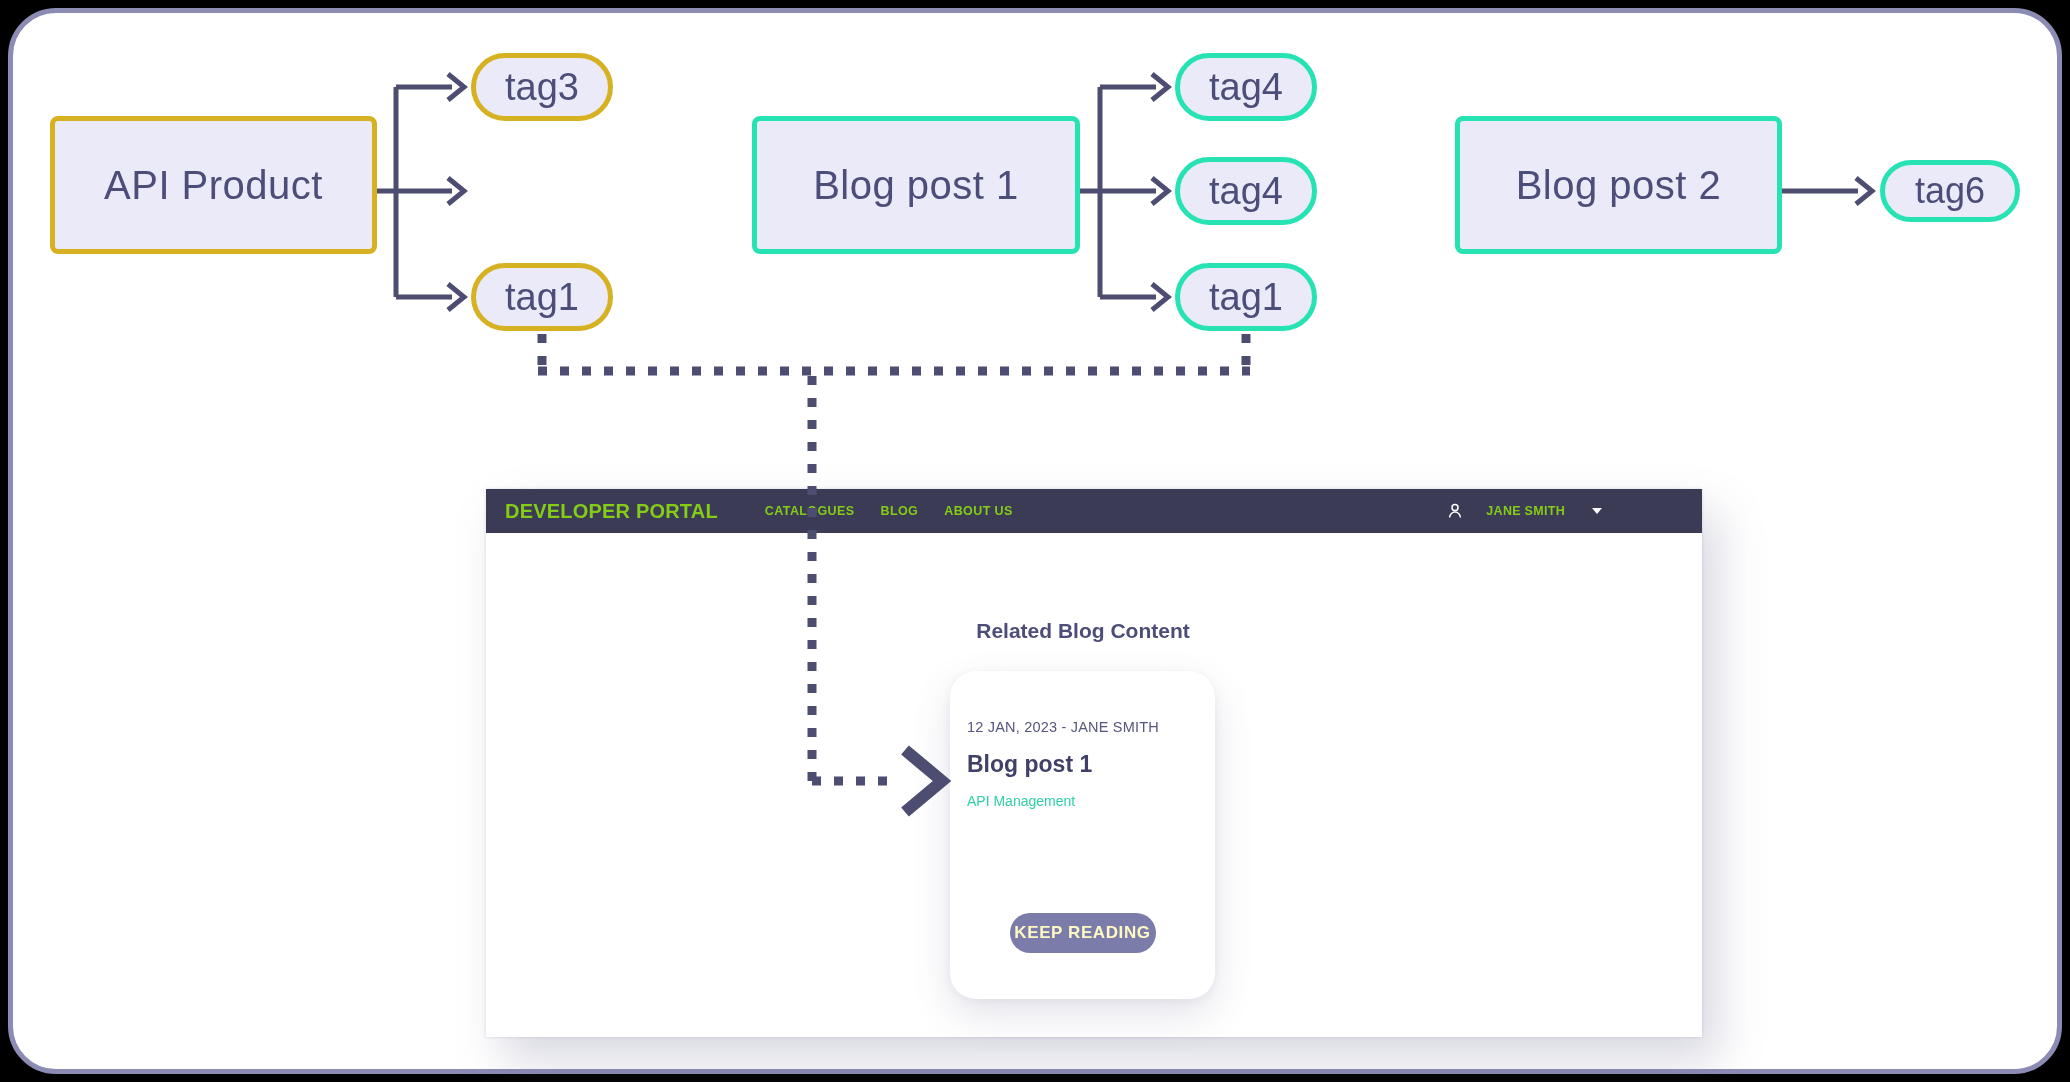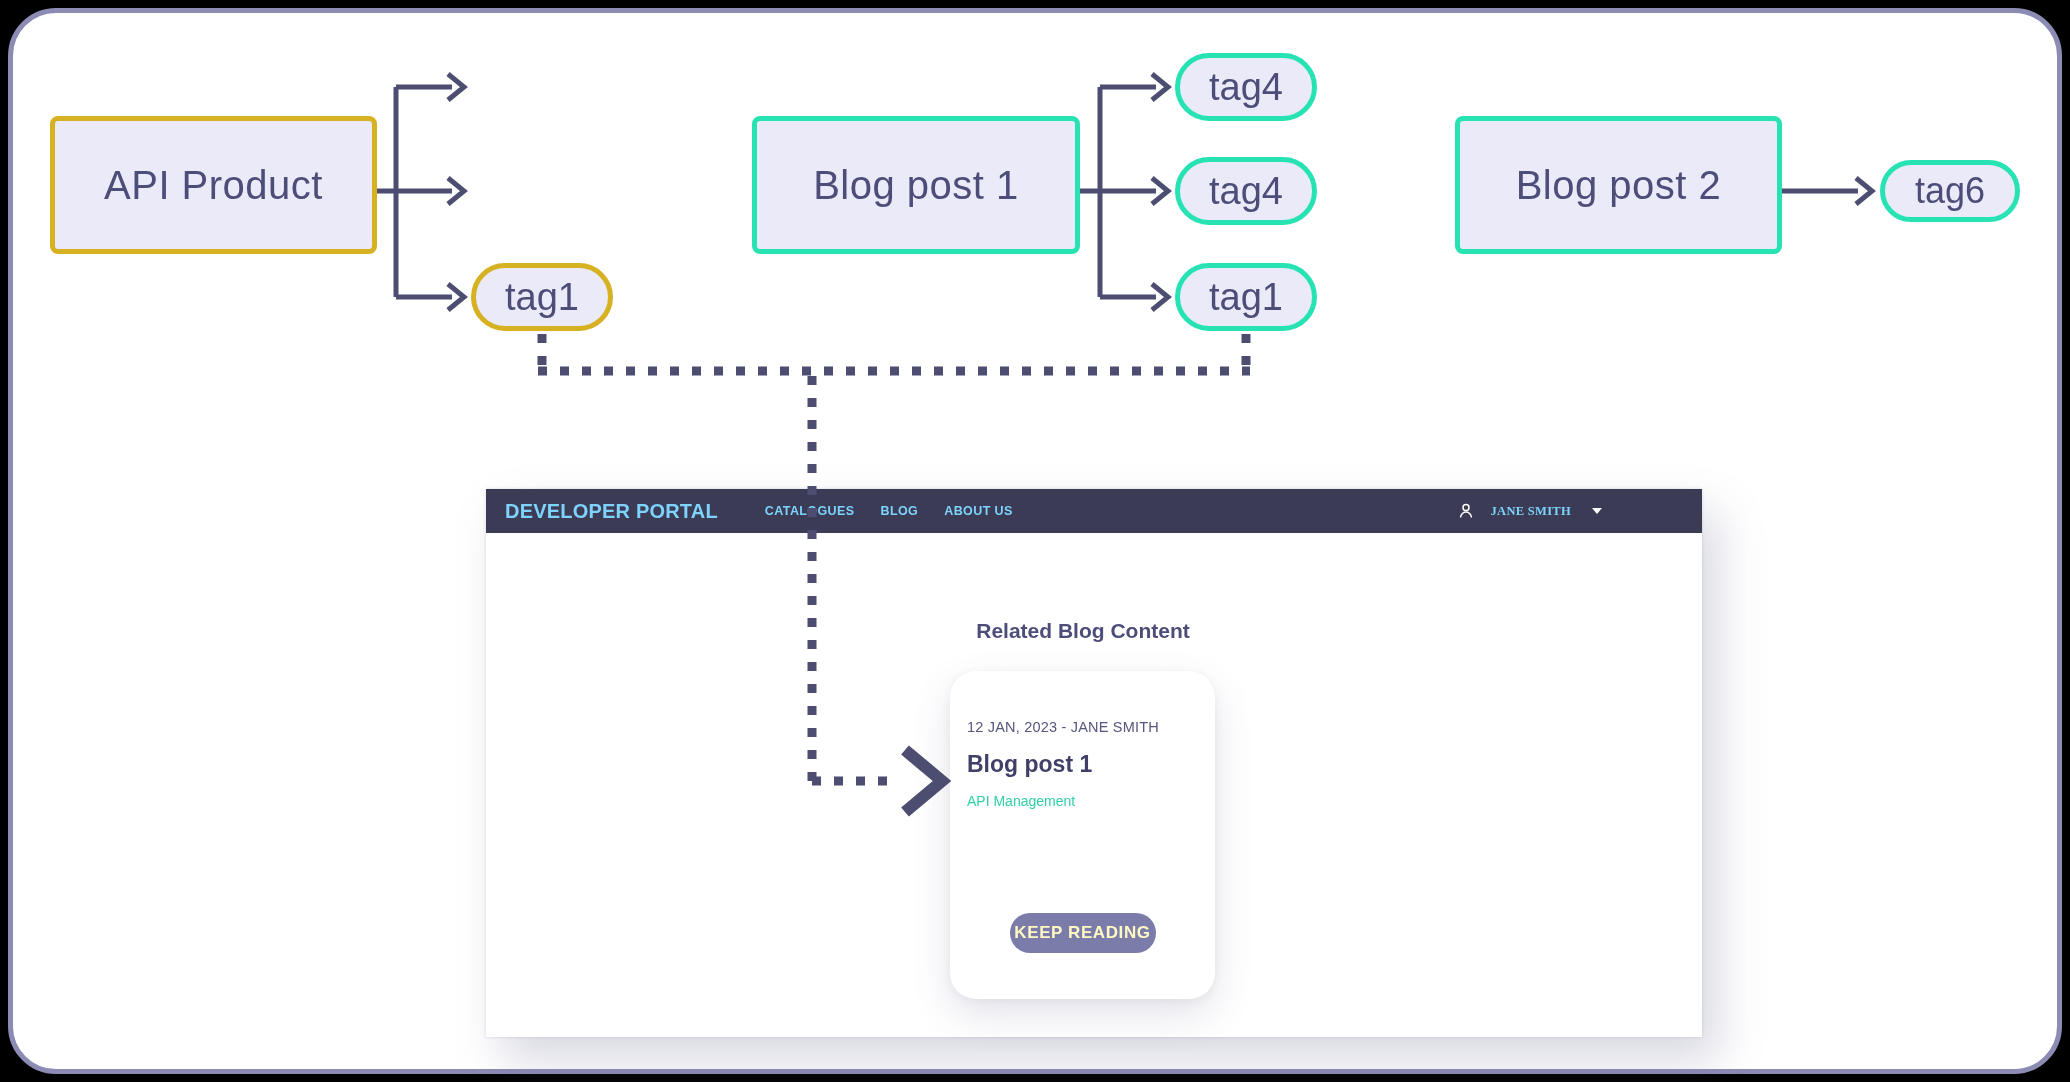--- a/index.html
+++ b/index.html
@@ -59,28 +59,28 @@
     position:absolute; left:486px; top:489px; width:1216px; height:548px;
     background:#fff;
     box-shadow:0 0 3px rgba(130,130,165,.28), 16px 24px 42px rgba(105,105,145,.25);
     z-index:3;
   }
   .navbar{
     position:relative;
     height:44px; background:var(--navbar);
     display:flex; align-items:center;
     padding-left:19px;
-    color:#7dd3fc;
+    color:#84cc16;
   }
   .brand{font-size:20px; font-weight:bold; letter-spacing:0.2px; cursor:pointer;}
   .nav-items{display:flex; gap:26px; margin-left:47px;}
   .nav-item{font-size:12.5px; font-weight:bold; letter-spacing:0.4px; cursor:pointer;}
   .user{
     position:absolute; right:100px; top:0; height:100%;
-    display:flex; align-items:center; gap:17px; cursor:pointer;font-family:Liberation Serif, serif;
+    display:flex; align-items:center; gap:23px; cursor:pointer;
   }
   .user-name{font-size:12.5px; font-weight:bold; letter-spacing:0.3px;}
   .caret{
     width:0; height:0; margin-left:4px;
     border-left:5px solid transparent; border-right:5px solid transparent;
     border-top:6px solid #fff;
   }
   .portal-content{position:relative; height:556px;}
   .portal-heading{
     position:absolute; top:86px; left:414px; width:366px;
@@ -123,20 +123,23 @@
     <polyline class="arrowhead" points="1152,74 1168,87 1152,100"></polyline>
     <polyline class="arrowhead" points="1152,178 1168,191 1152,204"></polyline>
     <polyline class="arrowhead" points="1152,284 1168,297 1152,310"></polyline>
 
     <path class="solid-line" d="M1782,191 H1858"></path>
     <polyline class="arrowhead" points="1856,178 1872,191 1856,204"></polyline>
   </svg>
 
   <div class="node box" style="left:50px;top:116px;width:327px;height:138px">
     <span>API Product</span>
+  </div>
+  <div class="node pill" style="left:471px;top:53px;width:142px;height:68px">
+    <span>tag3</span>
   </div>
   <div class="node pill" style="left:471px;top:263px;width:142px;height:68px">
     <span>tag1</span>
   </div>
 
   <div class="node box teal" style="left:752px;top:116px;width:328px;height:138px">
     <span>Blog post 1</span>
   </div>
   <div class="node pill teal" style="left:1175px;top:53px;width:142px;height:68px">
     <span>tag4</span>

